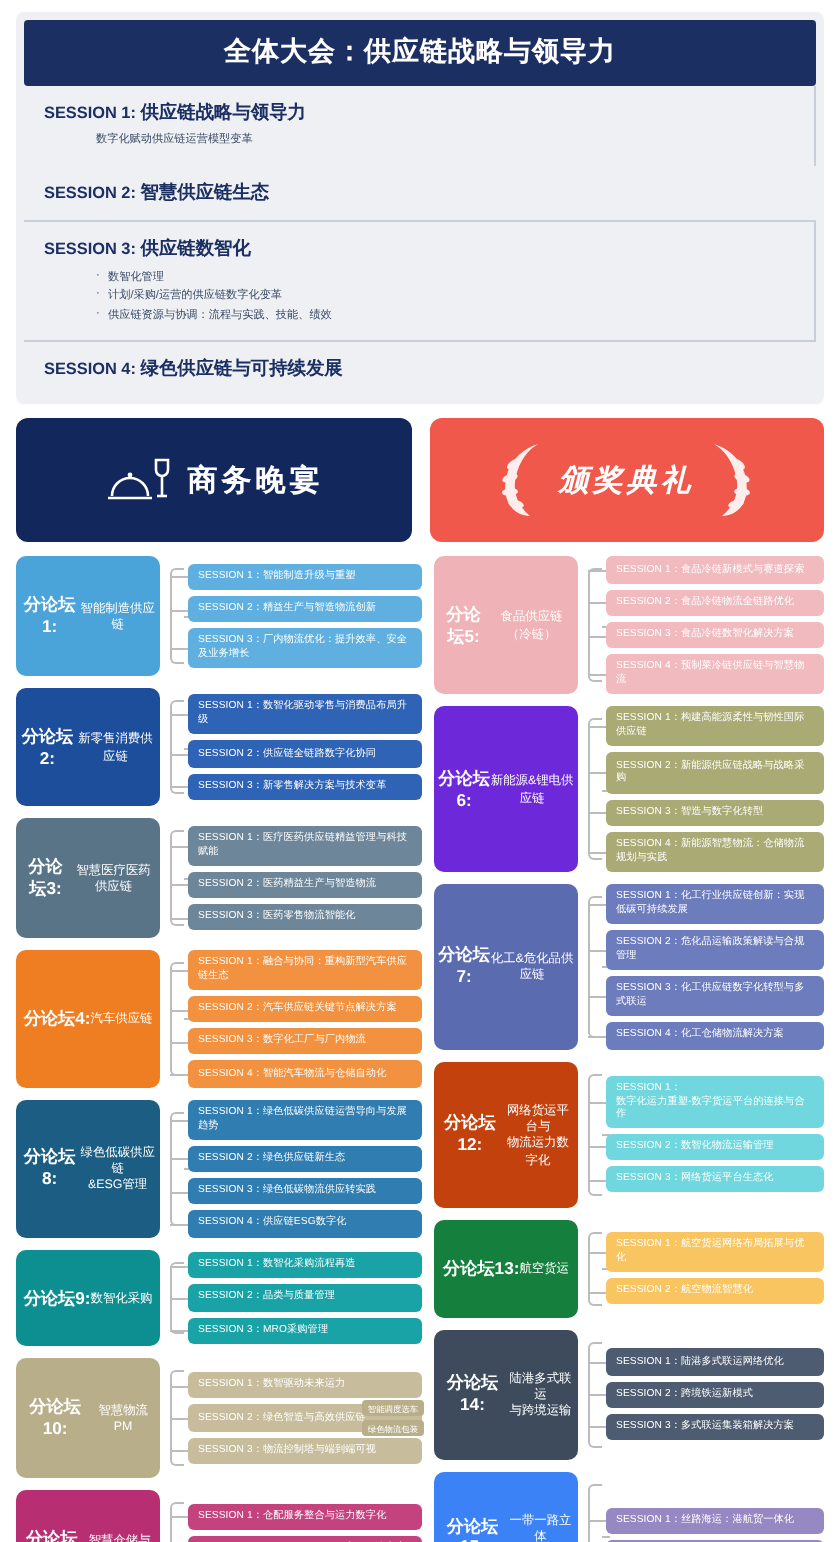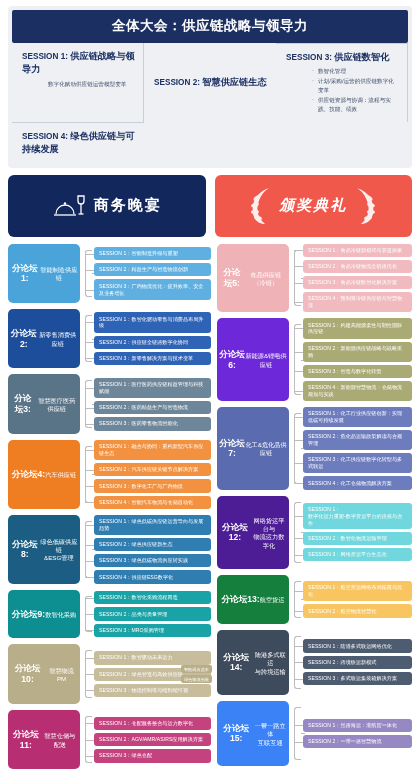--- a/index.html
+++ b/index.html
@@ -10,21 +10,21 @@
   }
   .page { width:420px; height:631px; position:relative; padding:6px 8px 0 8px; }
 
   
   .plenary { background:#eef0f3; border-radius:4px; padding:4px; }
   .plenary-title {
     background:#1b2f63; color:#fff; text-align:center;
     font-size:13.5px; font-weight:bold; letter-spacing:.5px;
     padding:7px 0 8px; border-radius:2px;
   }
-  .plenary-grid { display:grid; grid-template-columns:1fr 1fr 1fr; }
+  .plenary-grid { display:grid; grid-template-columns:1fr; }
   .pl-cell { padding:7px 8px 7px 10px; }
   .pl-cell.brd-r { border-right:1px solid #c9cfda; }
   .pl-cell.brd-t { border-top:1px solid #c9cfda; }
   .pl-head { font-size:8.2px; font-weight:bold; color:#1b2f63; line-height:1.45; }
   .pl-head .num { color:#1b2f63; }
   .pl-head .nm { font-size:9.2px; }
   .pl-sub { font-size:5.6px; color:#3b4a66; margin-top:3px; padding-left:26px; line-height:1.7; }
   .pl-sub li { list-style:none; position:relative; padding-left:6px; }
   .pl-sub li:before { content:"·"; position:absolute; left:0; top:-1px; }
   .pl-cell.mid { display:flex; align-items:center; }
@@ -318,21 +318,21 @@
           </div>
           <div class="fsessions">
             <div class="brace"></div>
             <div class="ses" style="background: rgb(109, 124, 189);">SESSION 1：化工行业供应链创新：实现低碳可持续发展</div>
             <div class="ses" style="background: rgb(109, 124, 189);">SESSION 2：危化品运输政策解读与合规管理</div>
             <div class="ses" style="background: rgb(109, 124, 189);">SESSION 3：化工供应链数字化转型与多式联运</div>
             <div class="ses" style="background: rgb(109, 124, 189);">SESSION 4：化工仓储物流解决方案</div>
           </div>
         </div>
         <div class="forum">
-          <div class="ftitle" style="background: #4c1d95;">
+          <div class="ftitle" style="background: #c2410c;">
             <div class="t1">分论坛12:</div>
             <div class="t2">网络货运平台与<br>物流运力数字化</div>
           </div>
           <div class="fsessions">
             <div class="brace"></div>
             <div class="ses two" style="background: rgb(111, 215, 221);">SESSION 1：<br>数字化运力重塑-数字货运平台的连接与合作</div>
             <div class="ses" style="background: rgb(111, 215, 221);">SESSION 2：数智化物流运输管理</div>
             <div class="ses" style="background: rgb(111, 215, 221);">SESSION 3：网络货运平台生态化</div>
           </div>
         </div>

